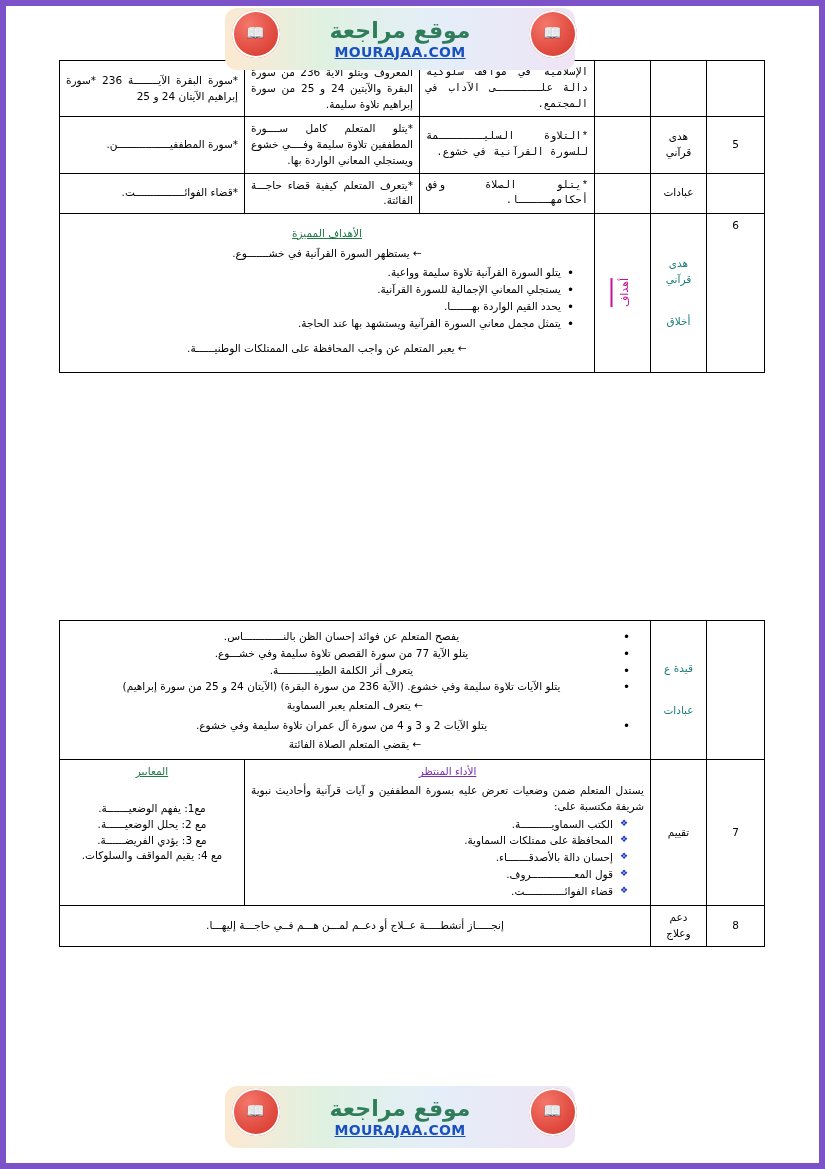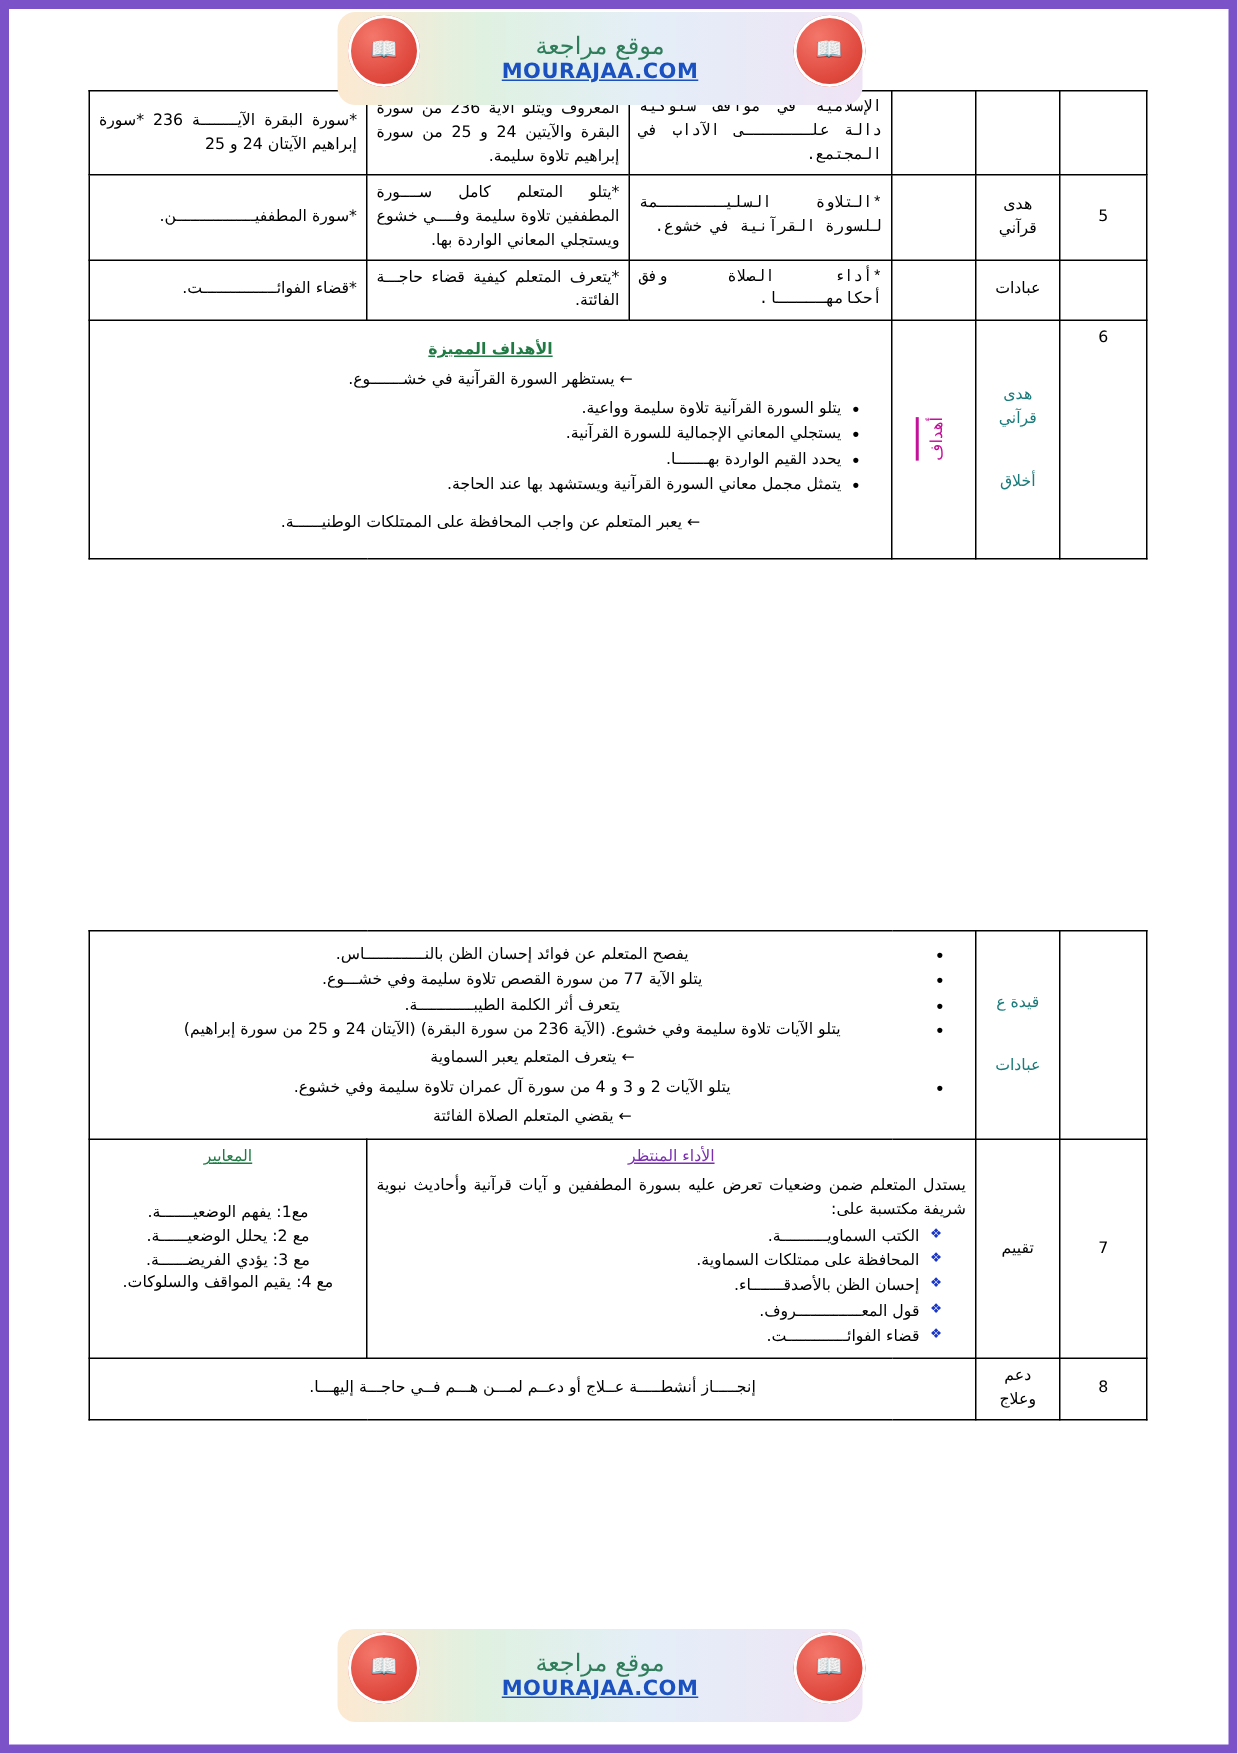--- a/index.html
+++ b/index.html
@@ -27,21 +27,21 @@
     position:absolute;
     left:225px; width:350px; height:62px;
     border-radius:12px;
     background: linear-gradient(90deg,#fde9d2 0%, #dff1e1 28%, #e4eef8 60%, #efe4f5 100%);
     display:flex; align-items:center; justify-content:center;
     flex-direction:column;
   }
   .wm-top { top:8px; }
   .wm-bottom { top:1086px; }
   .wm-title {
-    font-size:16px; color:#2f7d5a; font-weight:normal; line-height:1.15;
+    font-size:22px; color:#2f7d5a; font-weight:bold; line-height:1.15;
   }
   .wm-sub {
     font-size:14px; color:#1a50c0; font-weight:bold; letter-spacing:.3px;
     text-decoration: underline;
   }
   .wm-badge {
     position:absolute; width:48px; height:48px; border-radius:50%;
     background: radial-gradient(circle at 35% 30%, #f4776b 0%, #e04a3f 60%, #c9372c 100%);
     display:flex; align-items:center; justify-content:center;
     color:#fff; font-size:6px; text-align:center; line-height:1.15;
@@ -138,40 +138,40 @@
         <td class="c-lbl teal">هدى قرآني</td>
         <td class="c-mid"></td>
         <td class="c-c just">*التلاوة السليـــــــمة للسورة القرآنية في خشوع.</td>
         <td class="c-b just">*يتلو المتعلم كامل ســــورة المطففين تلاوة سليمة وفــــي خشوع ويستجلي المعاني الواردة بها.</td>
         <td class="c-a just">*سورة المطففيـــــــــــــــــن.</td>
       </tr>
       <tr>
         <td class="c-num"></td>
         <td class="c-lbl teal">عبادات</td>
         <td class="c-mid"></td>
-        <td class="c-c just">*أداء الصلاة وفق أحكامهـــــا.</td>
+        <td class="c-c just">*يتلو الصلاة وفق أحكامهـــــا.</td>
         <td class="c-b just">*يتعرف المتعلم كيفية قضاء حاجـــة الفائتة.</td>
         <td class="c-a just">*قضاء الفوائــــــــــــــــت.</td>
       </tr>
 
       <tr>
         <td class="c-num" style="vertical-align:top; padding-top:4px;">6</td>
         <td class="c-lbl">
           <div class="stack-lbl">
             <span class="teal">هدى قرآني</span>
             <span class="teal">أخلاق</span>
           </div>
         </td>
         <td class="c-mid">
           <div class="vert-wrap">
             <span class="vert">أهداف</span>
           </div>
         </td>
         <td colspan="3">
-          <div class="ctr" style="margin-bottom:4px;font-weight:bold;">
+          <div class="ctr" style="margin-bottom:4px;">
             <span class="green-ul">الأهداف المميزة</span>
           </div>
           <div class="arrowline ctr">
             <span>←</span>
             <span>يستظهر السورة القرآنية في خشـــــــوع.</span>
           </div>
           <ul class="bul">
             <li>يتلو السورة القرآنية تلاوة سليمة وواعية.</li>
             <li>يستجلي المعاني الإجمالية للسورة القرآنية.</li>
             <li>يحدد القيم الواردة بهـــــــا.</li>
@@ -229,21 +229,21 @@
         <td class="c-num">7</td>
         <td class="c-lbl magenta">تقييم</td>
         <td colspan="3" style="vertical-align:top;">
           <div class="ctr" style="margin-bottom:3px;">
             <span class="purple-ul">الأداء المنتظر</span>
           </div>
           <div class="just">يستدل المتعلم ضمن وضعيات تعرض عليه بسورة المطففين و آيات قرآنية وأحاديث نبوية شريفة مكتسبة على:</div>
           <ul class="flower">
             <li>الكتب السماويــــــــــة.</li>
             <li>المحافظة على ممتلكات السماوية.</li>
-            <li>إحسان الظن بالأصدقـــــــاء.</li>
+            <li>إحسان دالة بالأصدقـــــــاء.</li>
             <li>قول المعــــــــــــــروف.</li>
             <li>قضاء الفوائـــــــــــــت.</li>
           </ul>
         </td>
         <td style="vertical-align:top;">
           <div class="ctr" style="margin-bottom:21px;">
             <span class="green-ul">المعايير</span>
           </div>
           <div class="ctr">مع1: يفهم الوضعيـــــــة.</div>
           <div class="ctr">مع 2: يحلل الوضعيــــــة.</div>

